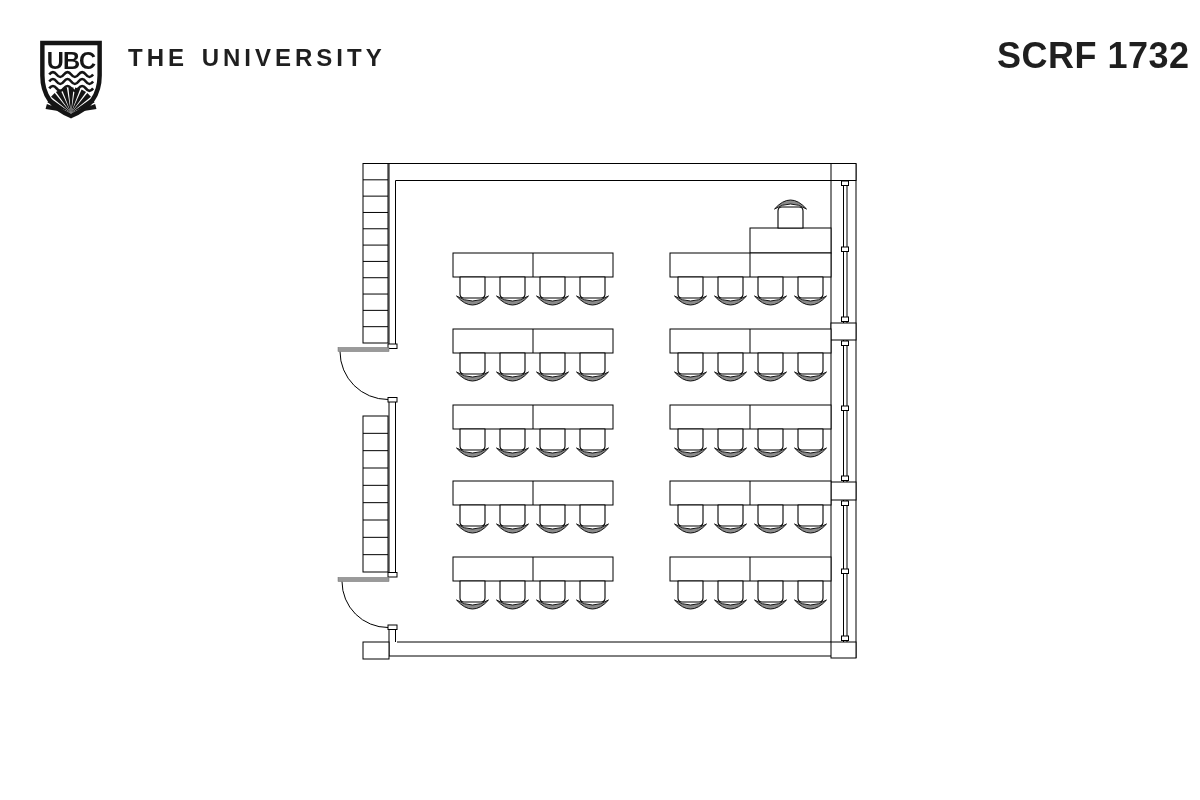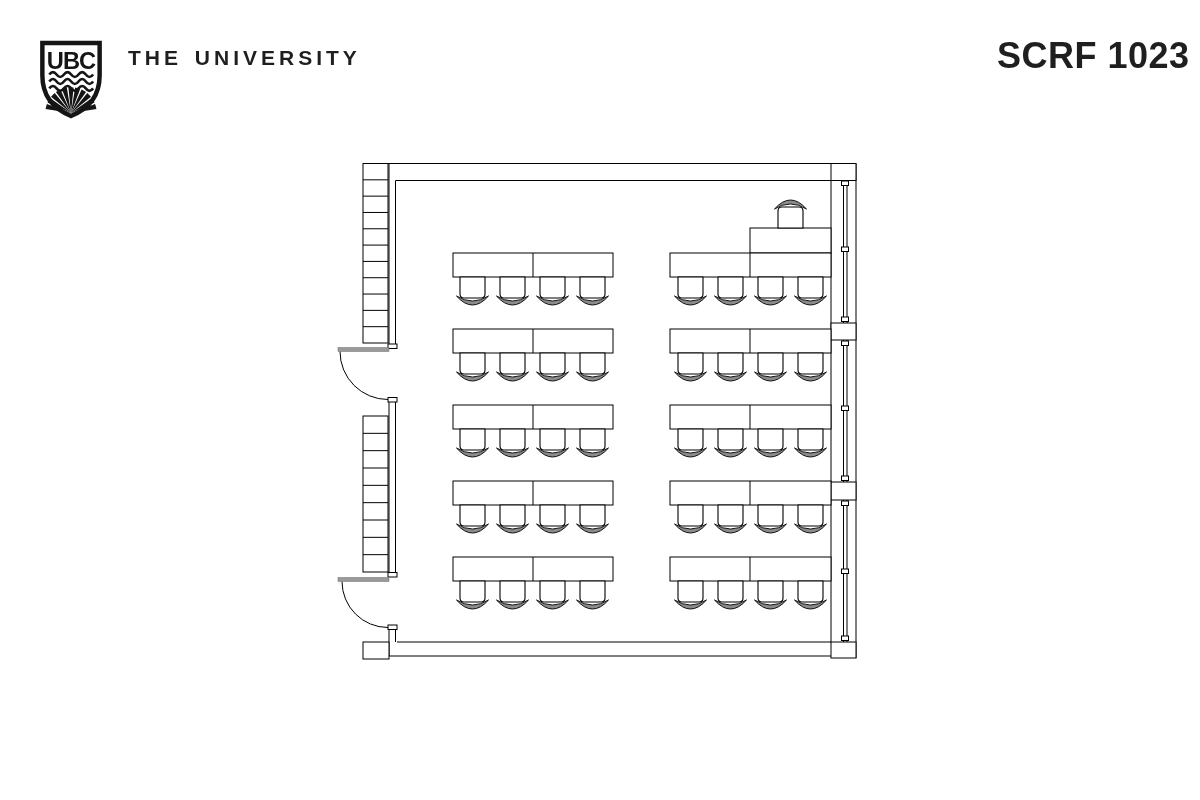--- a/index.html
+++ b/index.html
@@ -1,20 +1,20 @@
 <!DOCTYPE html>
 <html><head>
 <meta charset="utf-8">
 <style>
   html,body{margin:0;padding:0;background:#fff;}
   .page{position:relative;width:1200px;height:800px;background:#ffffff;overflow:hidden;
         font-family:"Liberation Sans", sans-serif;}
   .logo{position:absolute;left:38px;top:40px;width:66px;height:79px;}
   .uniname{position:absolute;left:128px;top:42px;color:#1f1f1f;font-weight:bold;
-           font-size:21px;line-height:32px;letter-spacing:4px;word-spacing:3px;}
+           font-size:24px;line-height:32px;letter-spacing:4px;word-spacing:3px;}
   .room{position:absolute;left:997px;top:36px;color:#1f1f1f;font-weight:bold;
         font-size:36px;line-height:40px;letter-spacing:0.5px;}
   .plan{position:absolute;left:0;top:0;width:1200px;height:800px;}
 </style>
 </head>
 <body>
 
 <div class="page">
 
   <svg class="logo" viewBox="0 0 66 80">
@@ -35,21 +35,21 @@
         <path d="M 33 74 L 49.54629867976521 53.77674605806473 L 53.22325394193526 57.453701320234785 Z" fill="#151515"></path>
         <path d="M 33 74 L 54.216660498395406 58.74833395016046 L 56.8166604983954 63.25166604983954 Z" fill="#151515"></path>
         <path d="M 33 74 L 57.44114196624922 64.75929767898288 L 58.787001000782325 69.78211197568604 Z" fill="#151515"></path>
       </g>
   </svg>
 
   <div class="uniname">
     <div>THE UNIVERSITY</div>
   </div>
 
-  <div class="room">SCRF 1023</div>
+  <div class="room">SCRF 1732</div>
 
   <svg class="plan" viewBox="0 0 1200 800">
 
     <g stroke="#000" stroke-width="1" fill="none">
 
       <line x1="388" y1="163.5" x2="856" y2="163.5"></line>
       <line x1="395.5" y1="180.5" x2="831" y2="180.5"></line>
 
       <line x1="397" y1="642" x2="831" y2="642"></line>
       <line x1="389" y1="656" x2="831" y2="656"></line>

